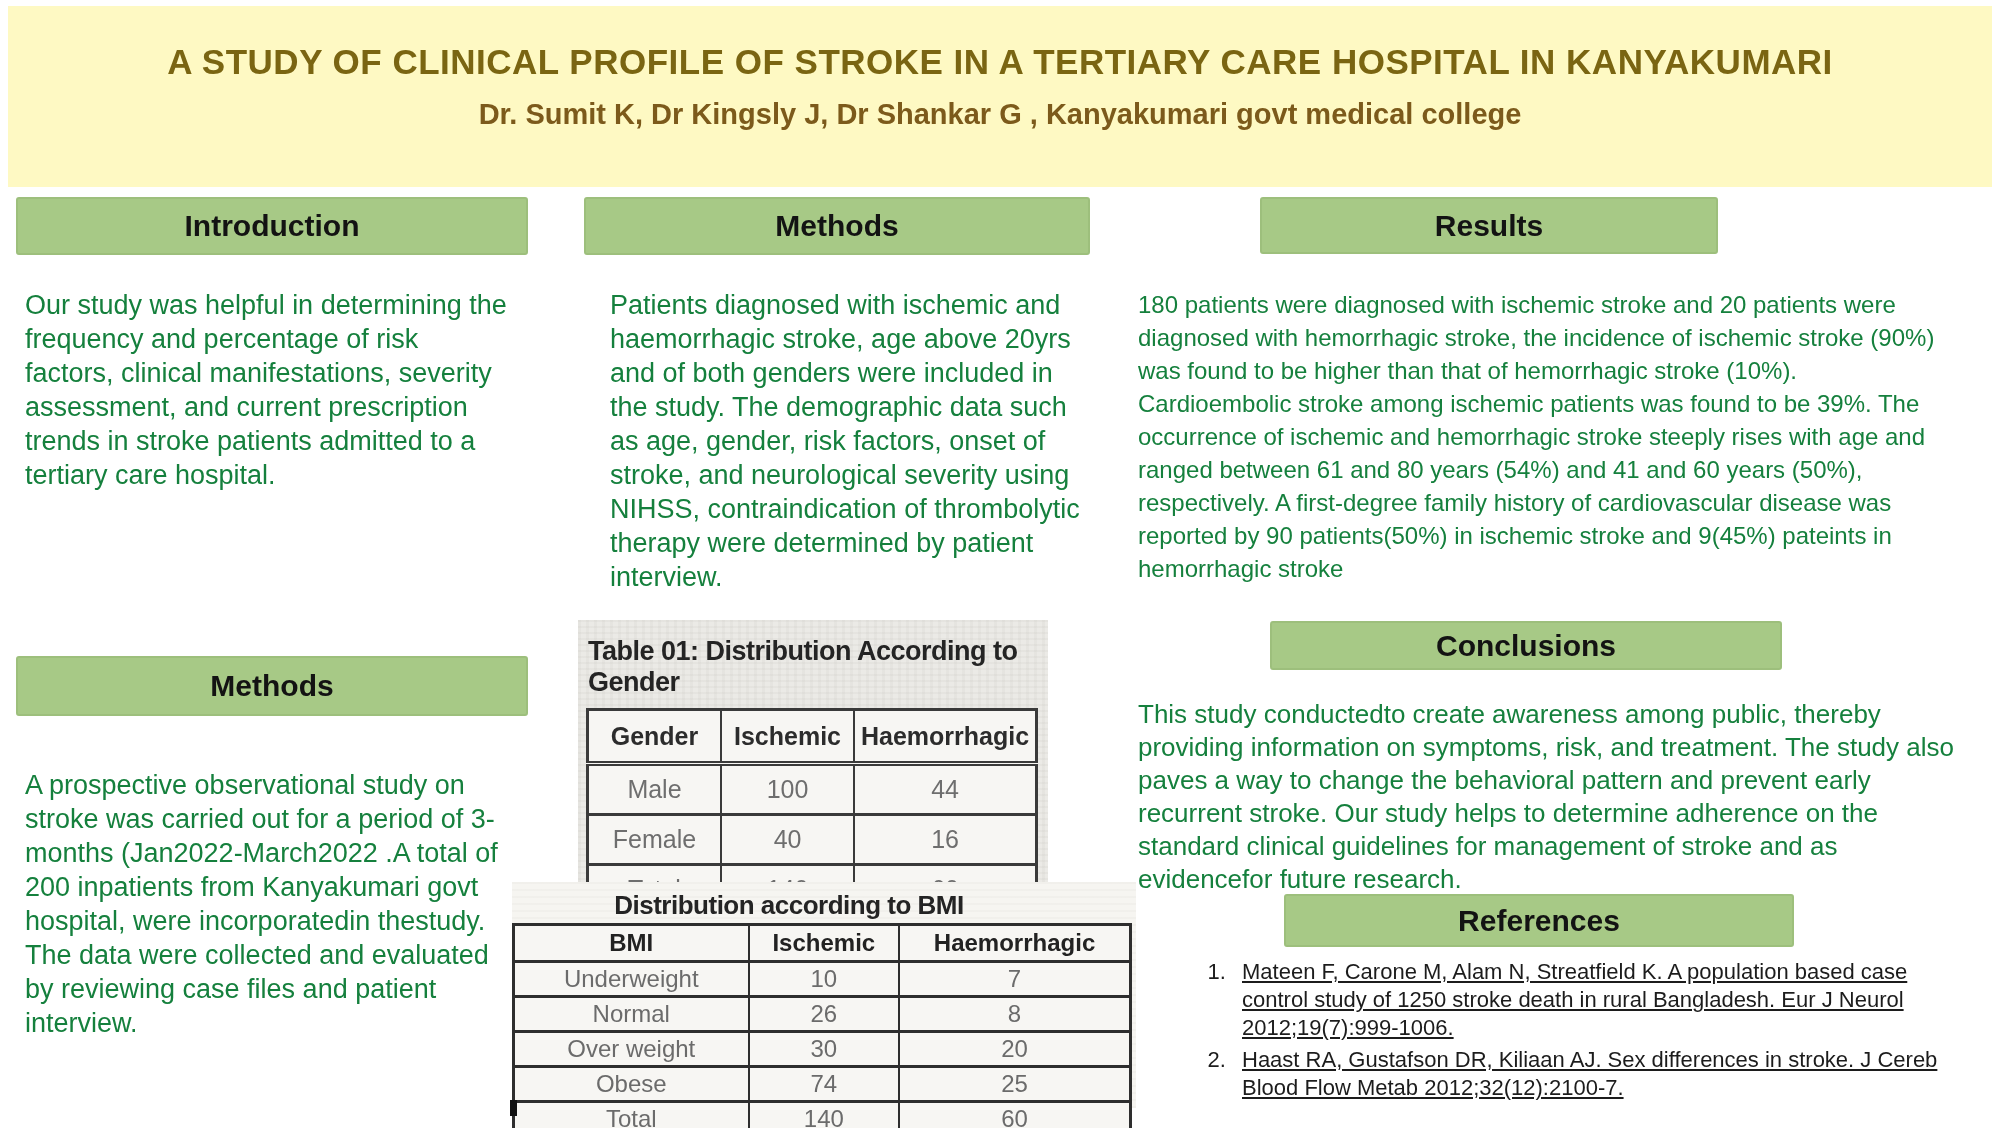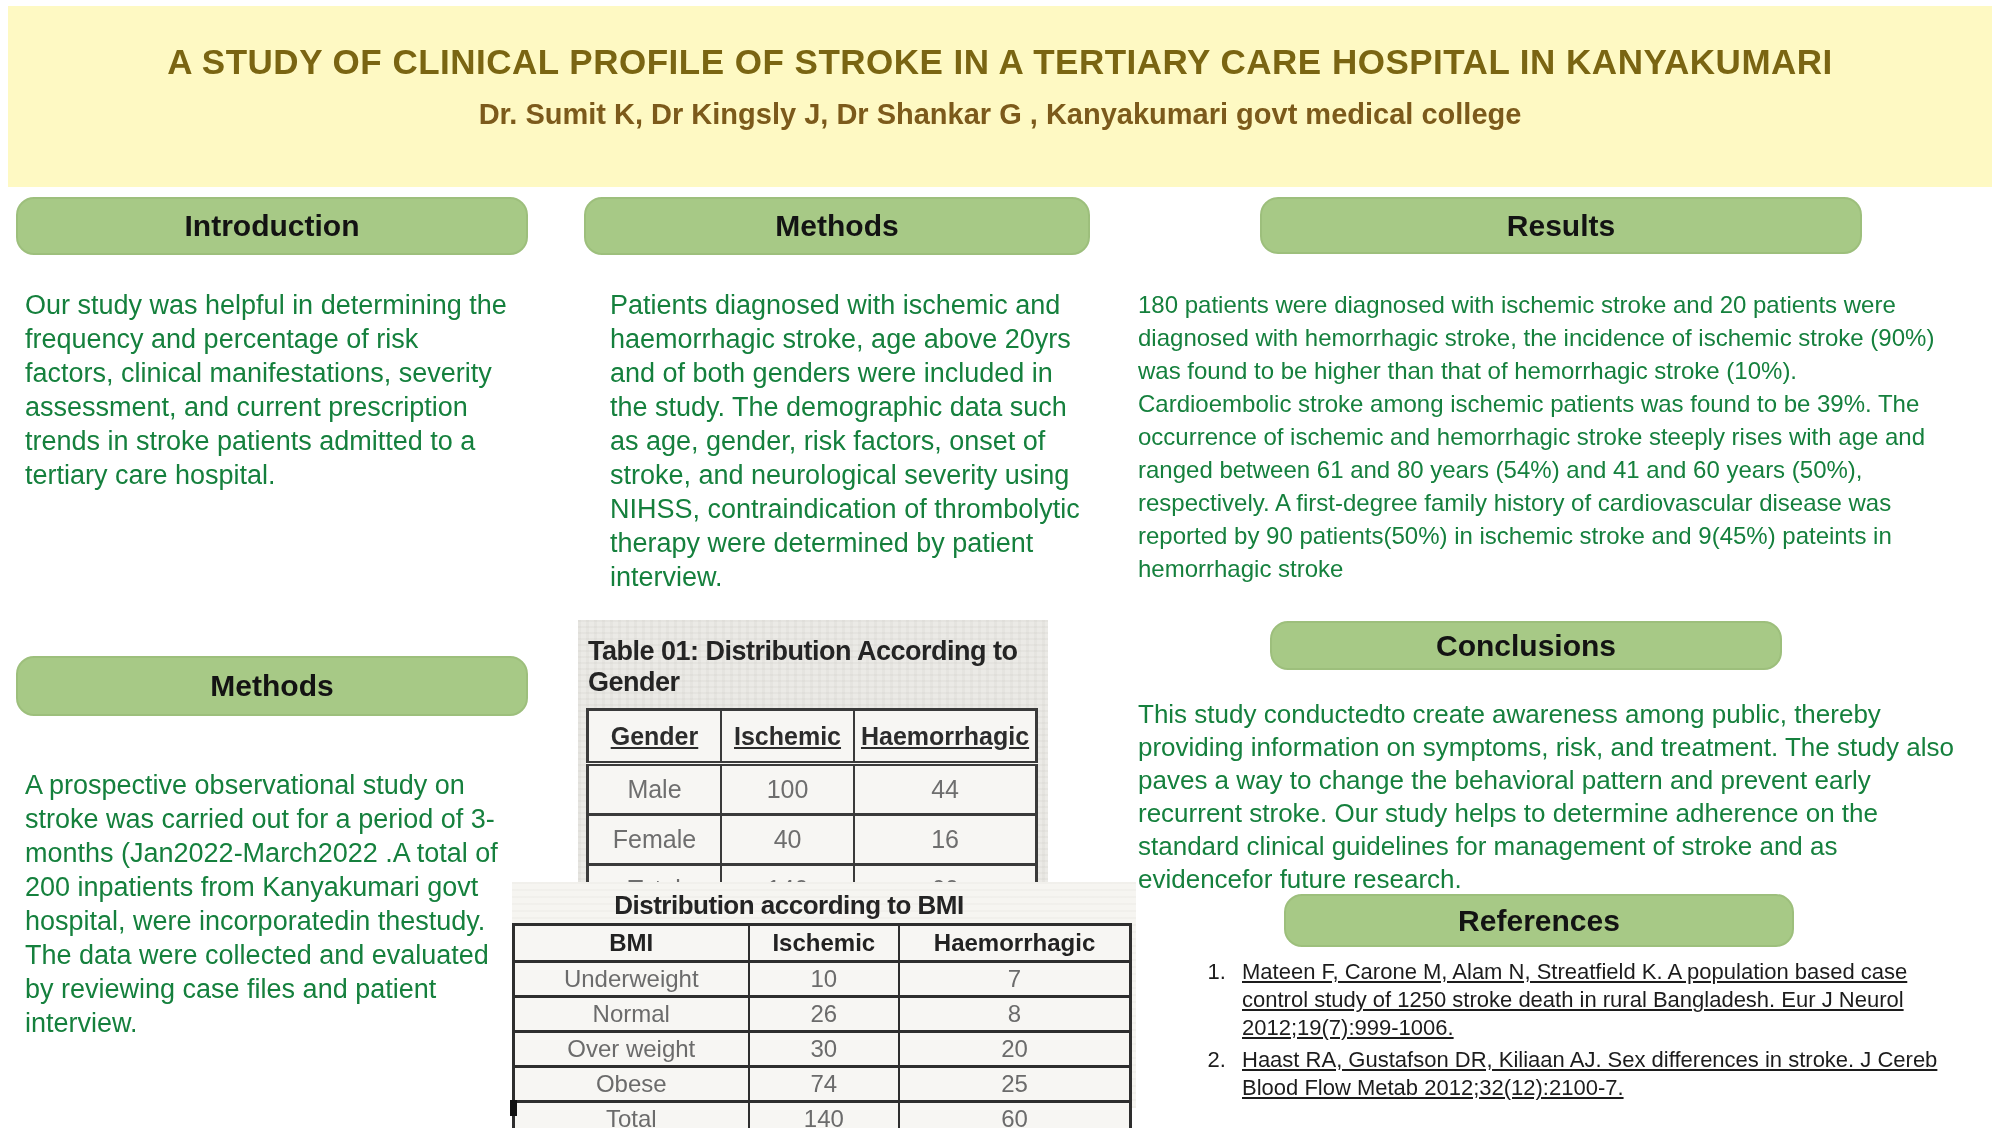--- a/index.html
+++ b/index.html
@@ -6,26 +6,26 @@
   body { font-family:"Liberation Sans", sans-serif; }
   .poster { position:relative; width:2000px; height:1128px; background:#ffffff; overflow:hidden; }
 
   
   .header-band { position:absolute; left:8px; top:6px; width:1984px; height:181px; background:#fef9c3; }
   .poster-title { padding-top:36px; text-align:center; font-size:35px; font-weight:bold;
                   color:#7a6512; letter-spacing:0.5px; }
   .poster-authors { padding-top:16px; text-align:center; font-size:29px; font-weight:bold; color:#7c5a1b; }
 
   
-  .pill { position:absolute; background:#a7c986; border:2px solid #9dbf7c; border-radius:18px;
+  .pill { position:absolute; background:#a7c986; border:2px solid #9dbf7c; border-radius:3px;
           display:flex; align-items:center; justify-content:center;
           font-size:30px; font-weight:bold; color:#131313; box-sizing:border-box; }
   .pill-intro        { left:16px;   top:197px; width:512px; height:58px; }
   .pill-methods-main { left:584px;  top:197px; width:506px; height:58px; }
-  .pill-results      { left:1260px; top:197px; width:602px; height:57px; }
+  .pill-results      { left:1260px; top:197px; width:458px; height:57px; }
   .pill-methods-left { left:16px;   top:656px; width:512px; height:60px; }
   .pill-conclusions  { left:1270px; top:621px; width:512px; height:49px; }
   .pill-references   { left:1284px; top:894px; width:510px; height:53px; }
 
   
   .para { position:absolute; color:#15803d; font-size:27px; line-height:34px; }
   .para-intro        { left:25px;   top:288px; width:482px; }
   .para-methods-main { left:610px;  top:288px; width:478px; }
   .para-methods-left { left:25px;   top:768px; width:492px; }
   .para-results      { left:1138px; top:288px; width:814px; font-size:24px; line-height:33px; }
@@ -51,21 +51,21 @@
                  filter: blur(0.35px); }
   .scan-title { font-size:27px; font-weight:bold; color:#242424; letter-spacing:-0.5px; }
   .scan-gender .scan-title { margin:8px 0 10px 2px; }
   .scan-bmi .scan-title { margin:6px 0 2px 0; text-align:center; padding-right:70px; font-size:26px; }
 
   table.scan-table { border-collapse:collapse; background:#f7f6f3; }
   .scan-table th, .scan-table td { text-align:center; vertical-align:middle; }
 
   .gender-table { width:452px; border:3px solid #3a3a3a; }
   .gender-table th { font-size:25px; font-weight:bold; color:#2c2c2c; height:48px;
-                     border:2px solid #3a3a3a; border-bottom:5px double #3a3a3a;text-decoration:underline; }
+                     border:2px solid #3a3a3a; border-bottom:5px double #3a3a3a; }
   .gender-table td { font-size:25px; color:#6e6e6e; height:45px;
                      border:2px solid #3a3a3a; border-top:3px solid #3a3a3a; }
   .gender-table .c0 { width:138px; } .gender-table .c1 { width:134px; } .gender-table .c2 { width:180px; }
 
   .bmi-table { width:620px; border:3px solid #2e2e2e; }
   .bmi-table th { font-size:24px; font-weight:bold; color:#222222; height:32px;
                   border:2px solid #2e2e2e; border-bottom:3px solid #2e2e2e; }
   .bmi-table td { font-size:24px; color:#6b6b6b; height:30px;
                   border:2px solid #2e2e2e; border-top:3px solid #2e2e2e; }
   .bmi-table .c0 { width:238px; } .bmi-table .c1 { width:150px; } .bmi-table .c2 { width:232px; }

